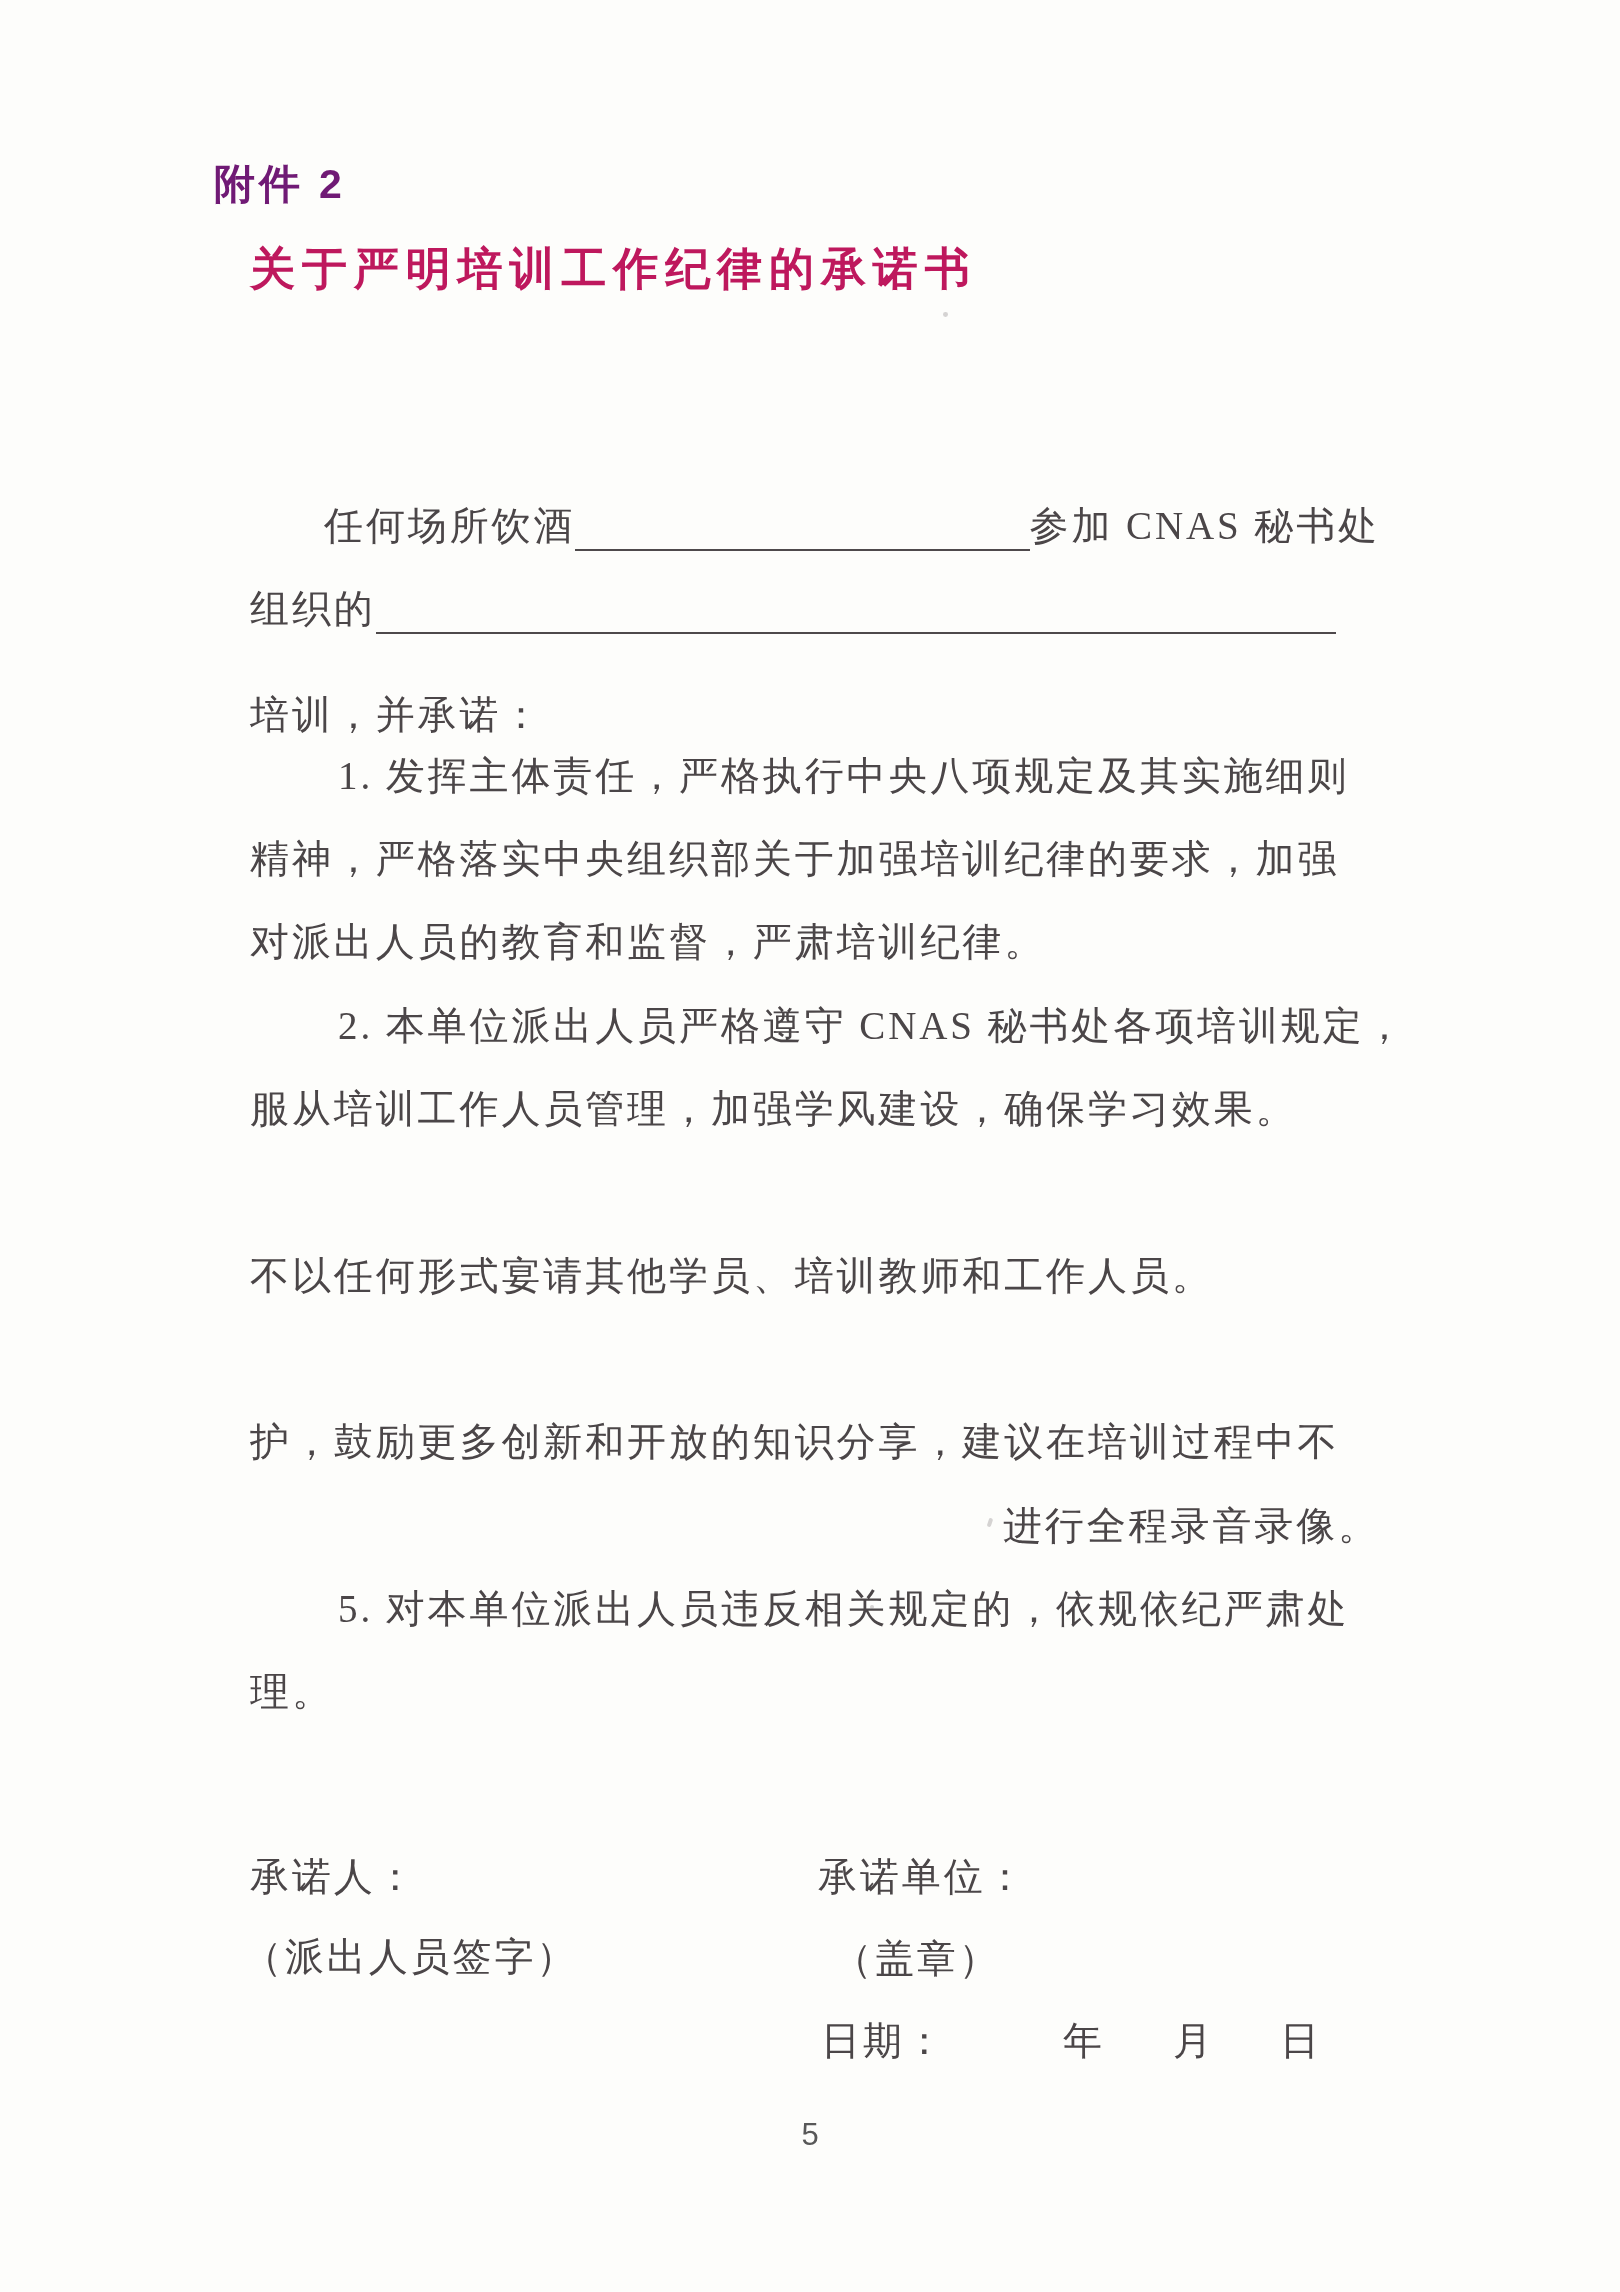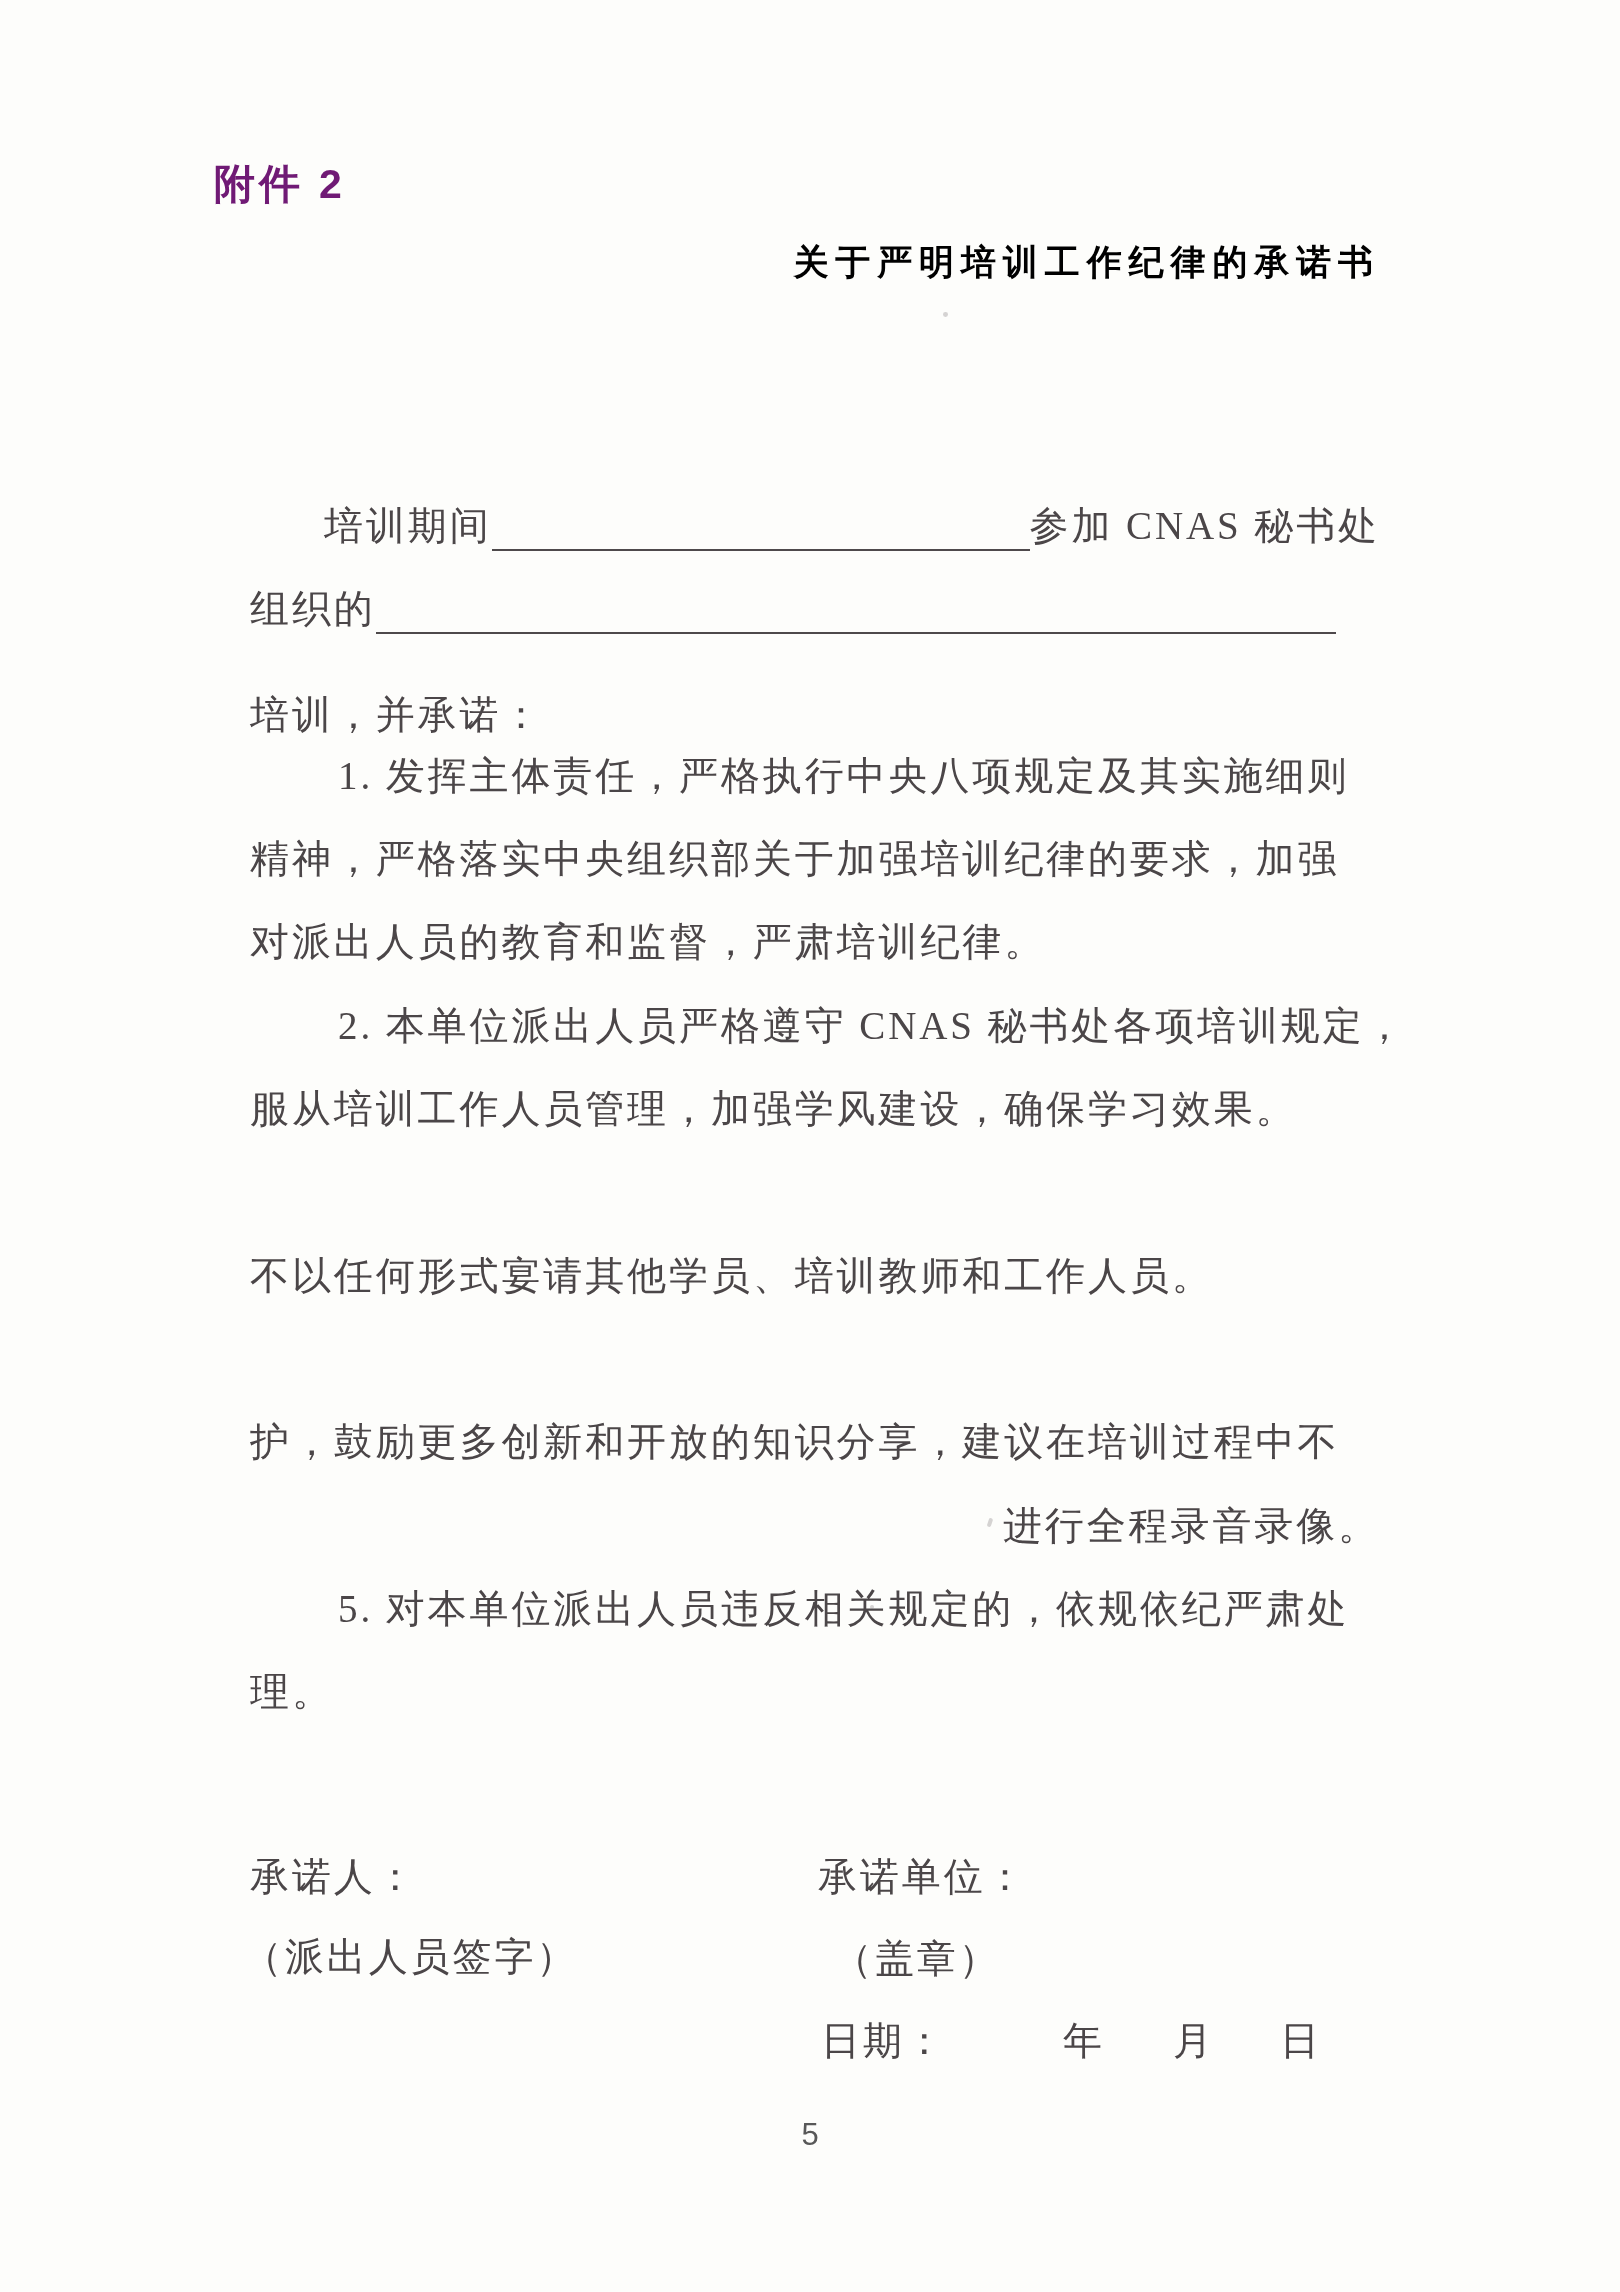--- a/index.html
+++ b/index.html
@@ -12,24 +12,24 @@
     color:#4b4648;
   }
   .attachment-label {
     position:absolute; left:214px; top:157px;
     font-family:"Liberation Sans", sans-serif;
     font-weight:600; font-size:41px; letter-spacing:3.9px;
     color:#701a75; white-space:nowrap;
   }
   .doc-title {
     position:absolute; left:250px; top:239px; width:1130px;
-    text-align:right;
+    text-align:left;
     font-family:"Liberation Sans", sans-serif;
-    font-weight:700; font-size:35px; letter-spacing:6.9px;
-    color:#000000; white-space:nowrap;
+    font-weight:700; font-size:45px; letter-spacing:6.9px;
+    color:#be185d; white-space:nowrap;
   }
   .doc-line {
     position:absolute; left:250px; width:1130px;
     font-size:39px; letter-spacing:2.9px; line-height:51px;
     white-space:nowrap; color:#4b4648;
   }
   .doc-line.indent { padding-left:88px; }
   .intro-row {
     position:absolute; left:250px; height:53px;
     display:flex; align-items:flex-end;
@@ -58,21 +58,21 @@
 </head>
 <body>
 
 <div class="page">
 
   <div class="attachment-label">附件 2</div>
 
   <div class="doc-title">关于严明培训工作纪律的承诺书</div>
 
   <div class="intro-row" style="top:498px; width:1130px; padding-left:74px;">
-    <span class="txt">培训期间</span>
+    <span class="txt">任何场所饮酒</span>
     <span class="blank-line"></span>
     <span class="txt">参加 CNAS 秘书处</span>
   </div>
 
   <div class="intro-row" style="top:581px; width:1086px;">
     <span class="txt">组织的</span>
     <span class="blank-line"></span>
   </div>
 
   <div class="doc-line" style="top:689px;">培训，并承诺：</div>

